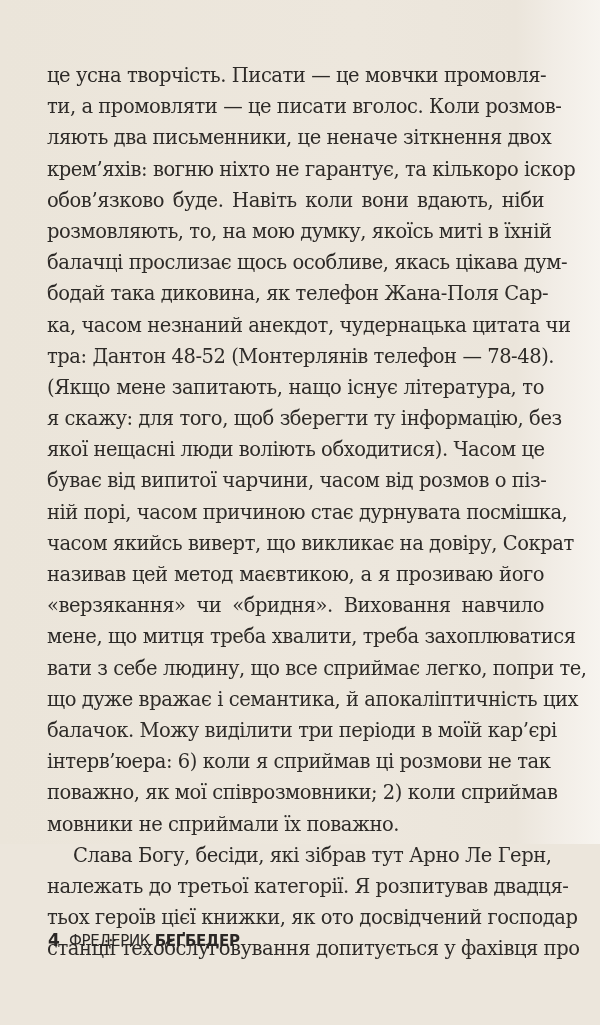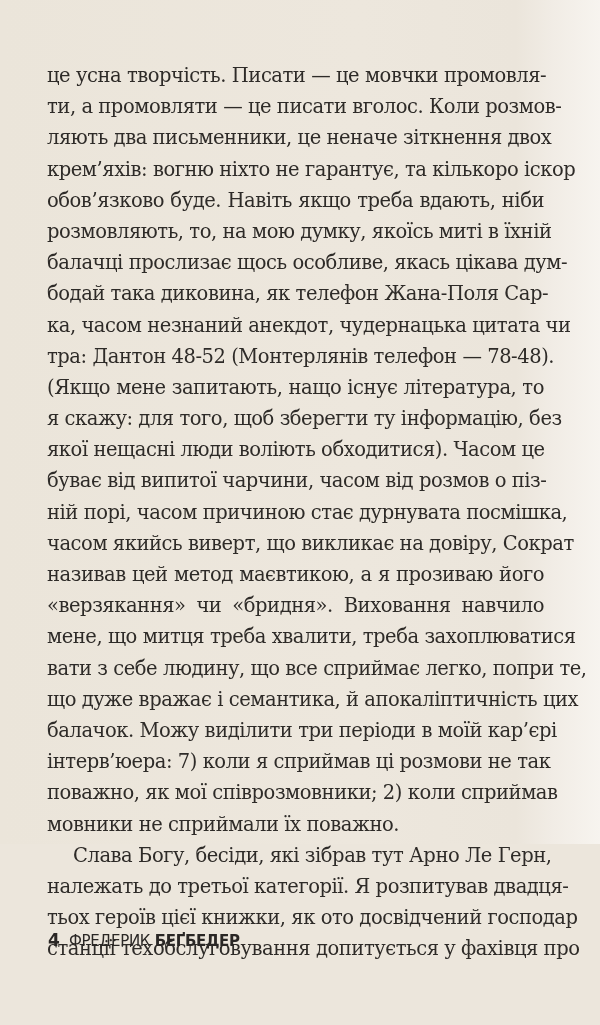--- a/index.html
+++ b/index.html
@@ -43,39 +43,39 @@
   </style>
 </head>
 <body>
 
 <div class="page">
   <div class="text-block">
     <span class="line">це усна творчість. Писати — це мовчки промовля-</span>
     <span class="line">ти, а промовляти — це писати вголос. Коли розмов-</span>
     <span class="line">ляють два письменники, це неначе зіткнення двох</span>
     <span class="line">крем’яхів: вогню ніхто не гарантує, та кількоро іскор</span>
-    <span class="line">обов’язково буде. Навіть якщо треба вдають, ніби</span>
+    <span class="line">обов’язково буде. Навіть коли вони вдають, ніби</span>
     <span class="line">розмовляють, то, на мою думку, якоїсь миті в їхній</span>
     <span class="line">балачці прослизає щось особливе, якась цікава дум-</span>
     <span class="line">бодай така диковина, як телефон Жана-Поля Сар-</span>
     <span class="line">ка, часом незнаний анекдот, чудернацька цитата чи</span>
     <span class="line">тра: Дантон 48-52 (Монтерлянів телефон — 78-48).</span>
     <span class="line">(Якщо мене запитають, нащо існує література, то</span>
     <span class="line">я скажу: для того, щоб зберегти ту інформацію, без</span>
     <span class="line">якої нещасні люди воліють обходитися). Часом це</span>
     <span class="line">буває від випитої чарчини, часом від розмов о піз-</span>
     <span class="line">ній порі, часом причиною стає дурнувата посмішка,</span>
     <span class="line">часом якийсь виверт, що викликає на довіру, Сократ</span>
     <span class="line">називав цей метод маєвтикою, а я прозиваю його</span>
     <span class="line">«верзякання» чи «бридня». Виховання навчило</span>
     <span class="line">мене, що митця треба хвалити, треба захоплюватися</span>
     <span class="line">вати з себе людину, що все сприймає легко, попри те,</span>
     <span class="line">що дуже вражає і семантика, й апокаліптичність цих</span>
     <span class="line">балачок. Можу виділити три періоди в моїй кар’єрі</span>
-    <span class="line">інтерв’юера: 7) коли я сприймав ці розмови не так</span>
+    <span class="line">інтерв’юера: 6) коли я сприймав ці розмови не так</span>
     <span class="line">поважно, як мої співрозмовники; 2) коли сприймав</span>
     <span class="line last">мовники не сприймали їх поважно.</span>
     <span class="line indent">Слава Богу, бесіди, які зібрав тут Арно Ле Герн,</span>
     <span class="line">належать до третьої категорії. Я розпитував двадця-</span>
     <span class="line">тьох героїв цієї книжки, як ото досвідчений господар</span>
     <span class="line">станції техобслуговування допитується у фахівця про</span>
   </div>
 
   <div class="footer">
     <span class="num">4</span>

